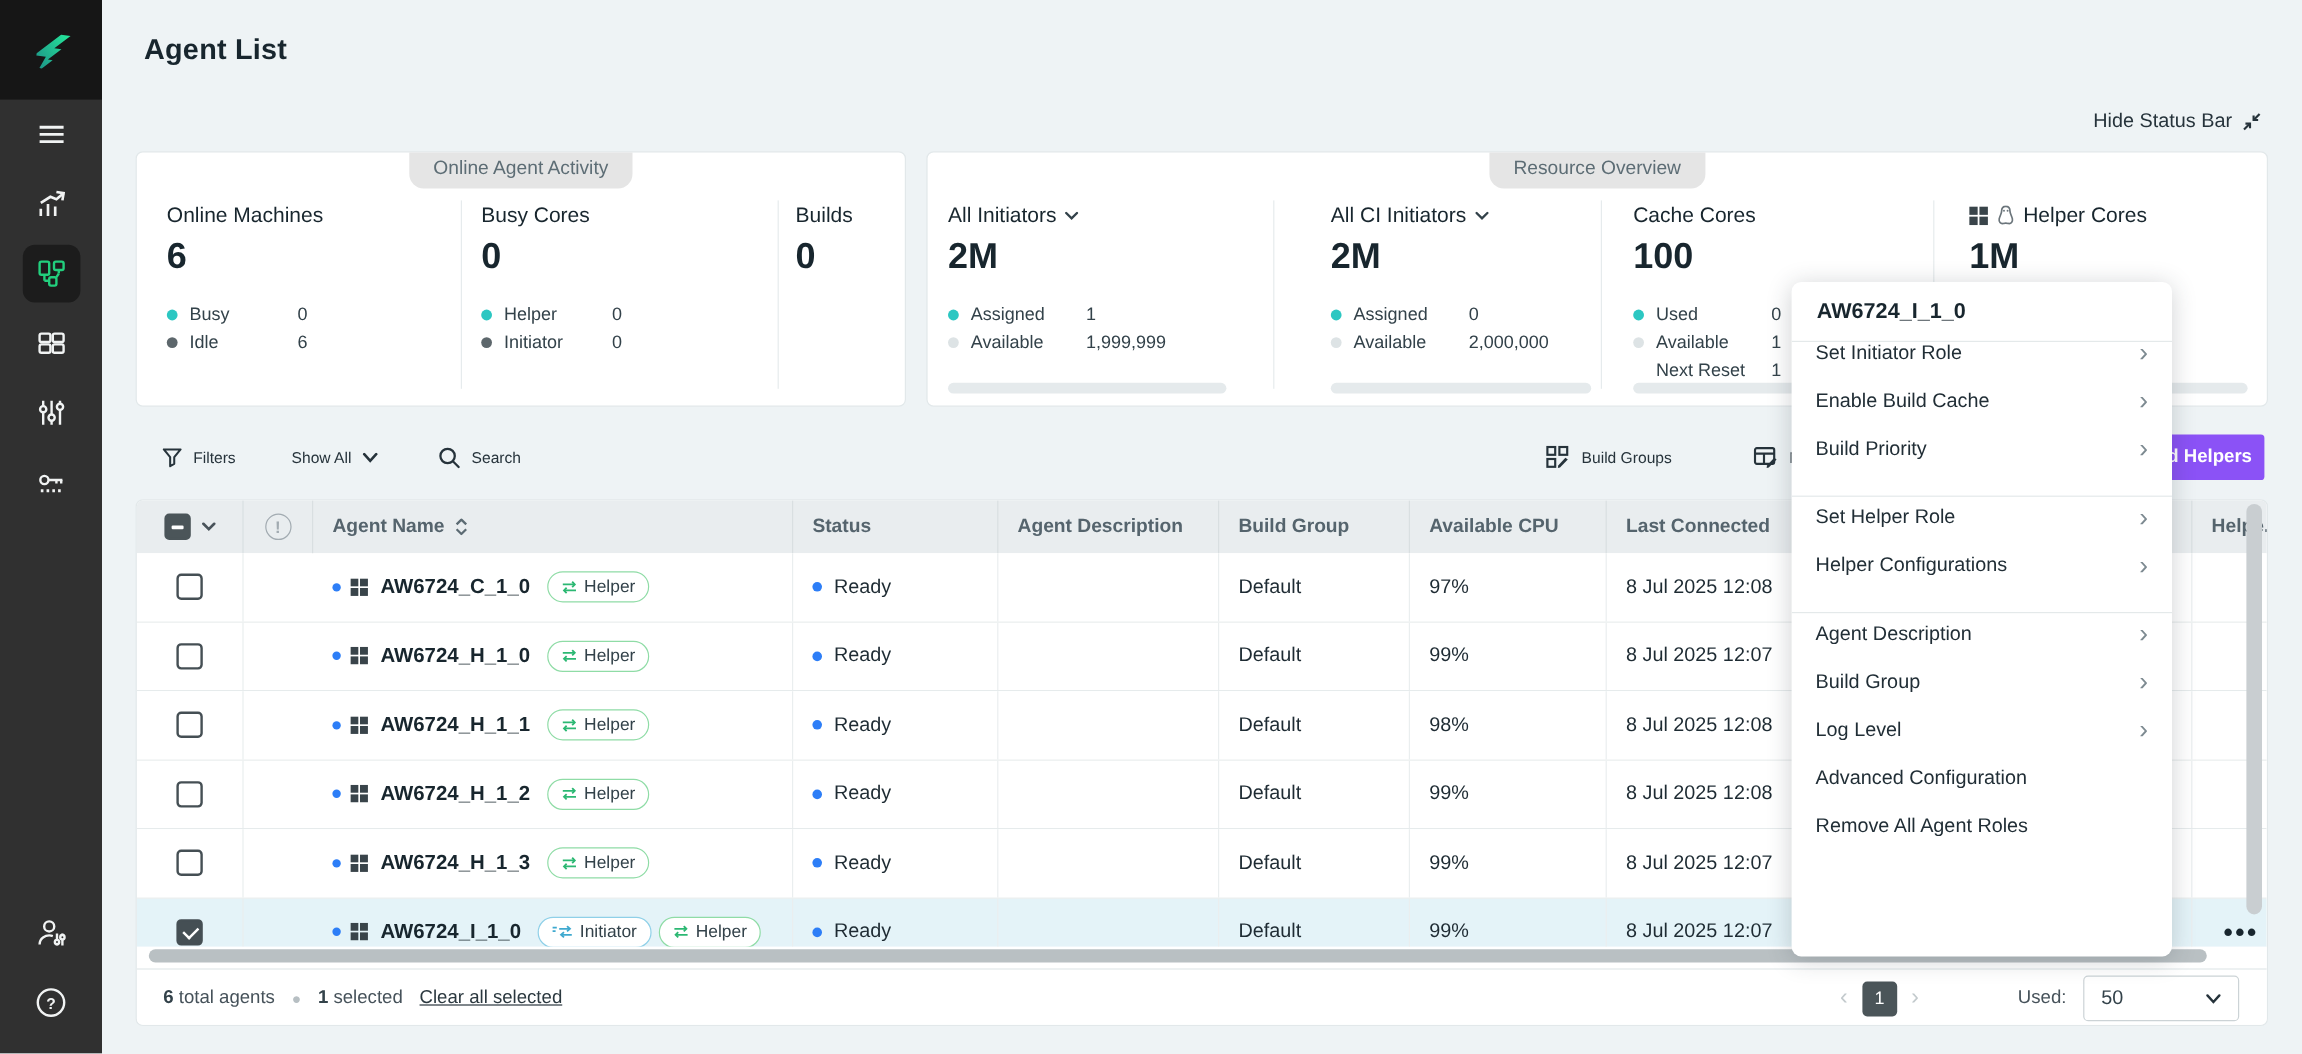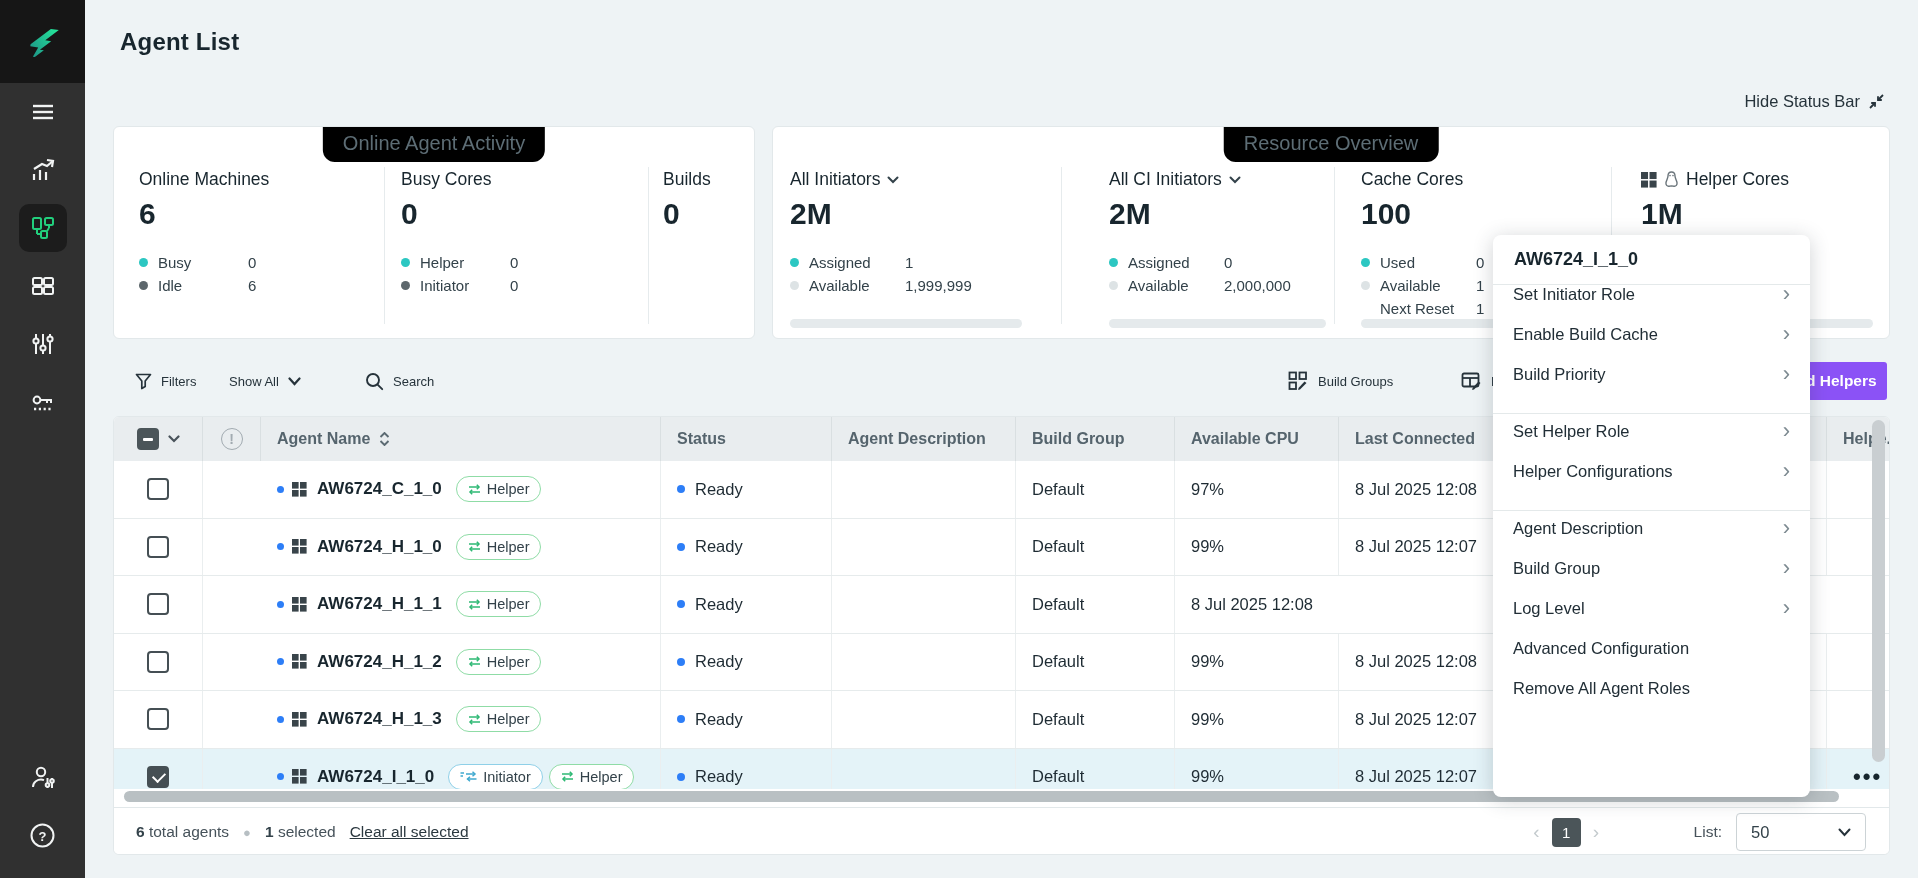--- a/index.html
+++ b/index.html
@@ -16,21 +16,21 @@
   .side-item svg { display:block; }
 
   
   .page-title { position:absolute; left:120px; top:28px; font-size:24px; font-weight:700; letter-spacing:.2px; color:#18262e; }
   .hide-status { position:absolute; top:92px; right:33px; display:flex; align-items:center; gap:8px; font-size:16.5px; color:#26333b; cursor:pointer; }
 
   
   .card { position:absolute; top:126px; height:213px; background:#fff; border:1px solid #e2e8ea; border-radius:6px; }
   .card-1 { left:113px; width:642px; }
   .card-2 { left:772px; width:1118px; }
-  .card-tab { position:absolute; top:0; left:50%; transform:translateX(-50%); background:#000000; color:#5d6d75; font-size:20px; padding:5px 20px 7px; border-radius:0 0 12px 12px; white-space:nowrap; }
+  .card-tab { position:absolute; top:0; left:50%; transform:translateX(-50%); background:#e5e5e5; color:#5d6d75; font-size:16px; padding:5px 20px 7px; border-radius:0 0 12px 12px; white-space:nowrap; }
   .v-div { position:absolute; top:40px; bottom:14px; width:1px; background:#e6ebed; }
   .sect { position:absolute; top:0; height:100%; }
   .sect-title { position:absolute; top:42px; left:0; font-size:17.5px; font-weight:400; color:#18262e; display:flex; align-items:center; gap:7px; white-space:nowrap; }
   .sect-title .caret { color:#33424a; }
   .sect-value { position:absolute; top:70px; left:0; font-size:30px; font-weight:700; color:#18262e; }
   .legend { position:absolute; top:124px; left:0; right:0; }
   .legend-row { display:flex; align-items:center; height:23px; font-size:15px; color:#33424a; }
   .dot { width:9px; height:9px; border-radius:50%; margin-right:10px; flex:0 0 9px; }
   .dot-teal { background:#2cc7c2; } .dot-dark { background:#5d676c; } .dot-light { background:#dde3e5; } .dot-none { background:transparent; }
   .lg-label { width:96px; }
@@ -376,21 +376,21 @@
     </div>
 </section>
 
 <div class="toolbar">
   <div class="tb-item" style="left:22px">
     <svg width="17" height="17" viewBox="0 0 17 17">
         <path d="M1.5 1.5 H15.5 L10.2 8 V13.5 L6.8 15.5 V8 Z" stroke="#26333b" stroke-width="1.7" fill="none" stroke-linejoin="round"></path>
       </svg>
     <span>Filters</span>
   </div>
-  <div class="tb-item" style="left:116px">
+  <div class="tb-item" style="left:130px">
     <span>Show All</span>
     <svg width="13" height="9" viewBox="0 0 13 9">
         <polyline points="1.5,1.5 6.5,7 11.5,1.5" stroke="#26333b" stroke-width="2.2" fill="none" stroke-linecap="round"></polyline>
       </svg>
   </div>
   <div class="tb-item" style="left:252px">
     <svg width="19" height="19" viewBox="0 0 19 19">
         <circle cx="8" cy="8" r="6" stroke="#26333b" stroke-width="1.9" fill="none"></circle>
         <line x1="12.6" y1="12.6" x2="17.2" y2="17.2" stroke="#26333b" stroke-width="1.9" stroke-linecap="round"></line>
       </svg>
@@ -588,20 +588,23 @@
     </div>
     <div class="td col-status">
           <span class="status-dot"></span>
           <span class="status-text">Ready</span>
         </div>
     <div class="td col-desc">
           <span class="desc-text"></span>
         </div>
     <div class="td col-bg">
           <span class="bg-text">Default</span>
+        </div>
+    <div class="td col-cpu">
+          <span class="cpu-text">98%</span>
         </div>
     <div class="td col-last">
           <span class="last-text">8 Jul 2025 12:08</span>
         </div>
     <div class="td col-help"></div>
   </div>
       <div class="trow">
     <div class="td col-check">
           <span class="checkbox"></span>
         </div>
@@ -765,21 +768,21 @@
       <span class="foot-sep">●</span>
       <span><b>1</b>&nbsp;<span style="color:#46525a">selected</span></span>
       <span class="clear-link">Clear all selected</span>
     </div>
     <div class="pager">
       <span class="pg-arrow">‹</span>
       <span class="pg-num">1</span>
       <span class="pg-arrow">›</span>
     </div>
     <div class="show-wrap">
-      <span style="color:#46525a">List:</span>
+      <span style="color:#46525a">Used:</span>
       <div class="show-select">
         <span>50</span>
         <svg width="13" height="9" viewBox="0 0 13 9">
             <polyline points="1.5,1.5 6.5,7 11.5,1.5" stroke="#26333b" stroke-width="2" fill="none" stroke-linecap="round"></polyline>
           </svg>
       </div>
     </div>
   </div>
 </div>
 

